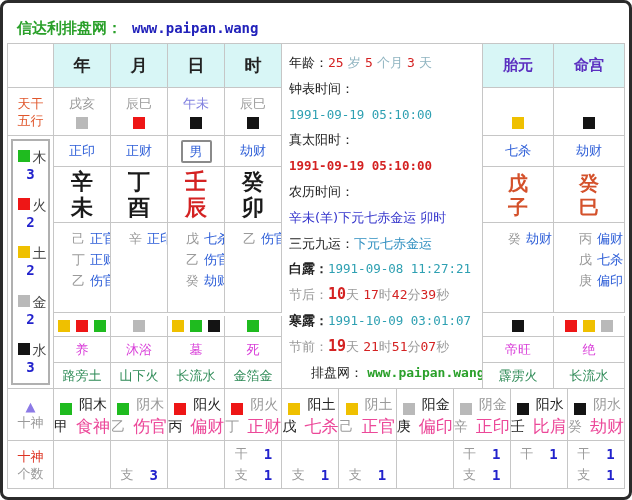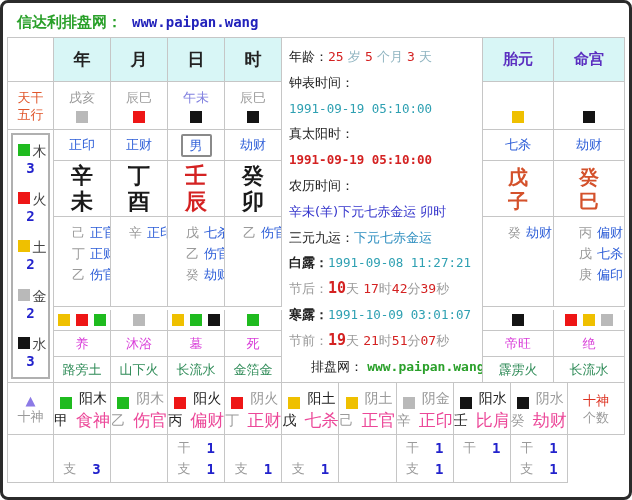--- a/index.html
+++ b/index.html
@@ -1,17 +1,17 @@
 <!DOCTYPE html>
 <html><head>
 <meta charset="utf-8">
 <style>
   html,body{margin:0;padding:0;background:#ffffff;}
   body{font-family:"DejaVu Sans","Liberation Sans",sans-serif;font-size:13px;color:#222;}
-  .frame{width:632px;height:500px;box-sizing:border-box;border:3px solid #2b2b2b;border-radius:8px;background:#fff;padding:4px 4px 4px 4px;overflow:hidden;}
+  .frame{width:632px;height:500px;box-sizing:border-box;border:3px solid #2b2b2b;border-radius:8px;background:#fff;padding:10px 4px 4px 4px;overflow:hidden;}
   .titlebar{height:30px;display:flex;align-items:center;gap:10px;padding:0 10px;}
   .site-name{color:#2aa02a;font-weight:bold;font-size:15px;}
   .site-url{color:#2222bb;font-weight:bold;font-size:14px;font-family:"DejaVu Sans Mono","Liberation Mono",monospace;text-decoration:none;cursor:pointer;}
 
   .main-grid{display:grid;grid-template-columns:46px 57px 57px 57px 57px 1fr 71px 71px;
              grid-template-rows:44px 48px 31px 56px 90px 24px 26px 26px;
              border-top:1px solid #c6c6c6;border-left:1px solid #c6c6c6;}
   .bottom-grid{display:grid;grid-template-columns:46px repeat(10,1fr);grid-template-rows:52px 48px;
              border-left:1px solid #c6c6c6;}
   .cell{border-right:1px solid #c6c6c6;border-bottom:1px solid #c6c6c6;display:flex;flex-direction:column;align-items:center;justify-content:center;min-width:0;overflow:hidden;}
@@ -319,20 +319,30 @@
           <span class="yy dim">阴土</span>
         </div>
       <div class="b-line">
           <span class="b-stem dim">己</span>
           <span class="b-god">正官</span>
         </div>
     </div>
     <div class="cell">
       <div class="b-line">
           <span class="sq" style="background: rgb(185, 185, 185);"></span>
+          <span class="yy dark">阳金</span>
+        </div>
+      <div class="b-line">
+          <span class="b-stem dark">庚</span>
+          <span class="b-god">偏印</span>
+        </div>
+    </div>
+    <div class="cell">
+      <div class="b-line">
+          <span class="sq" style="background: rgb(185, 185, 185);"></span>
           <span class="yy dim">阴金</span>
         </div>
       <div class="b-line">
           <span class="b-stem dim">辛</span>
           <span class="b-god">正印</span>
         </div>
     </div>
     <div class="cell">
       <div class="b-line">
           <span class="sq" style="background: rgb(20, 20, 20);"></span>

